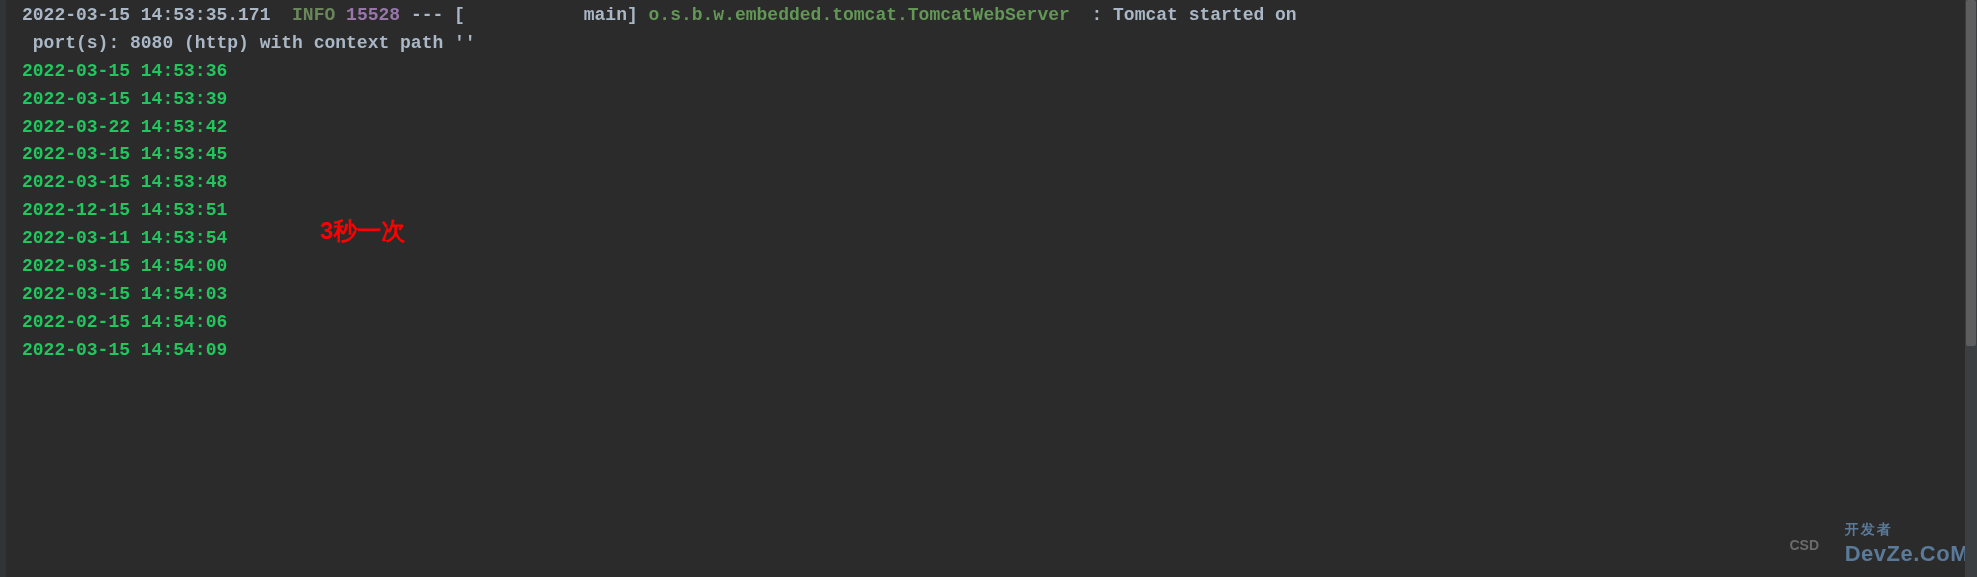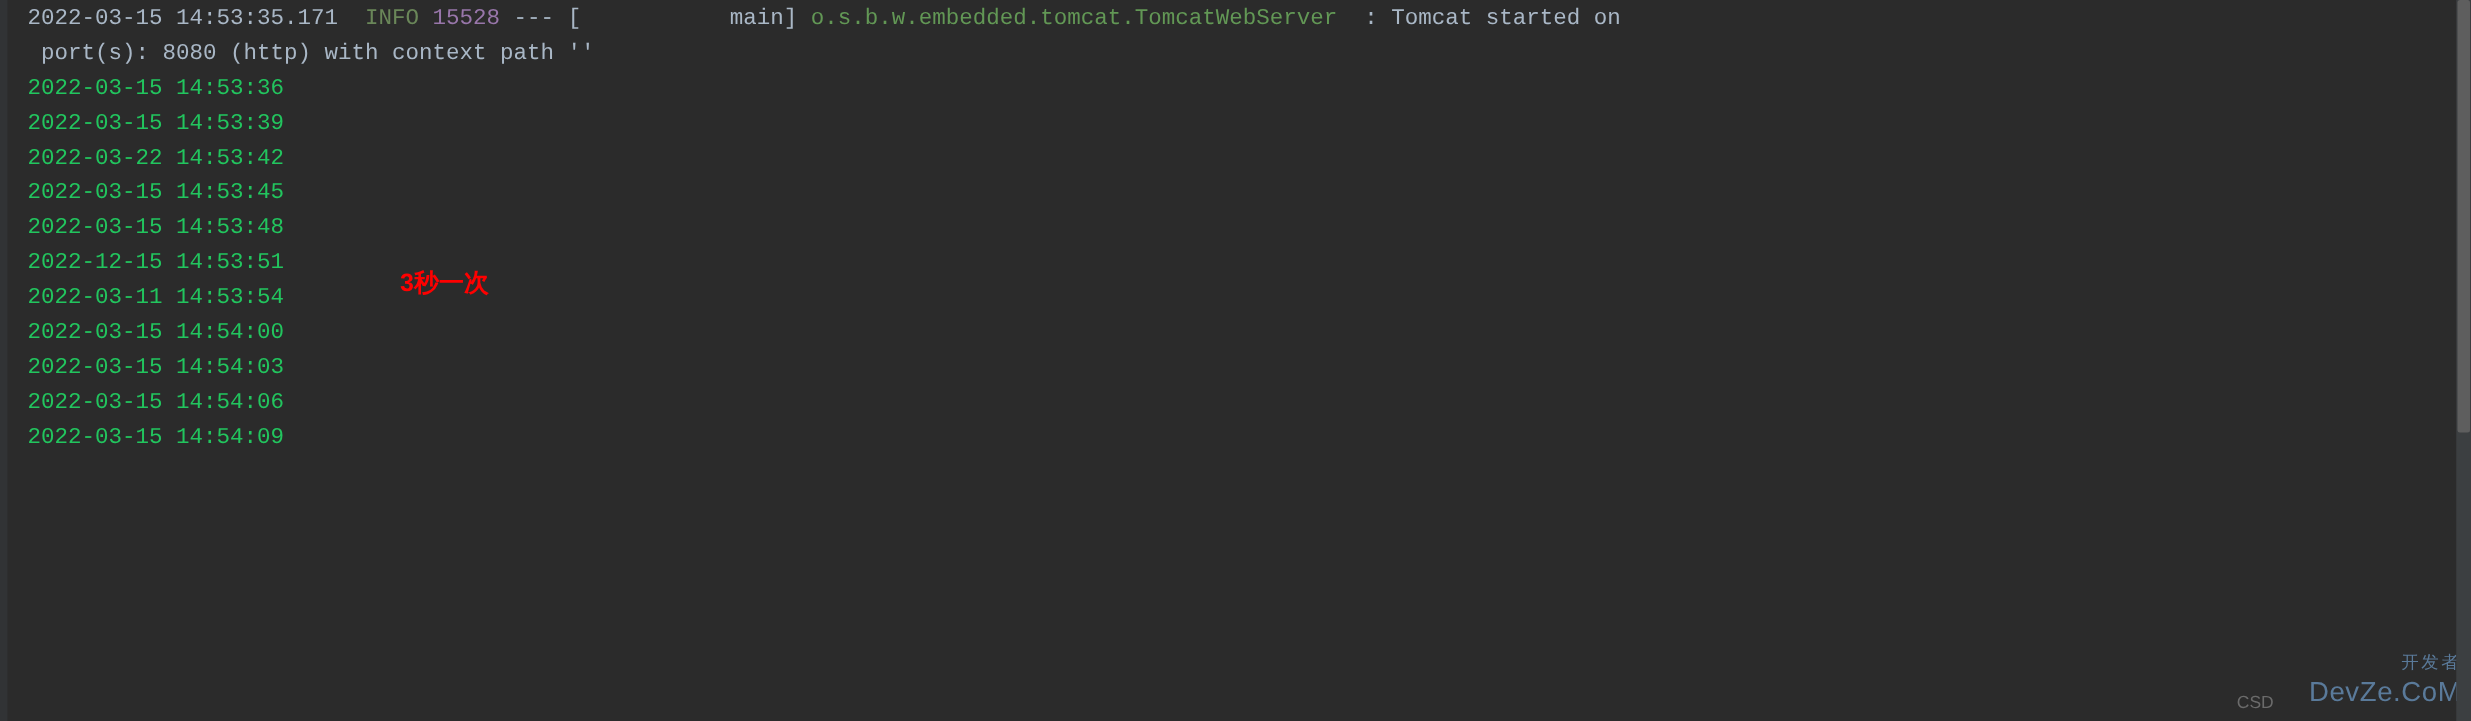--- a/index.html
+++ b/index.html
@@ -1,18 +1,19 @@
 <!DOCTYPE html>
 <html><head>
   <meta charset="utf-8">
   <style>
     * {
       margin: 0;
       padding: 0;
       box-sizing: border-box;
+      font-weight: bold;
     }
     body {
       background-color: #2b2b2b;
       font-family: 'Consolas', 'Monaco', 'Courier New', monospace;
       font-size: 18px;
       line-height: 1.55;
       color: #a9b7c6;
       width: 1977px;
       height: 577px;
       overflow: hidden;
@@ -41,43 +42,43 @@
     .message {
       color: #a9b7c6;
     }
     .simple-ts {
       color: #22c55e;
     }
     .annotation {
       position: absolute;
       color: #ff0000;
       font-weight: bold;
-      font-size: 20px;
+      font-size: 24px;
       font-family: 'Microsoft YaHei', 'SimHei', sans-serif;
       left: 320px;
       top: 212px;
     }
     .watermark1 {
       position: absolute;
       bottom: 6px;
       right: 8px;
       color: #5a7a9a;
       font-size: 22px;
       font-family: 'Arial', sans-serif;
       letter-spacing: 0.5px;
     }
     .watermark1 .top-row {
       font-size: 14px;
       letter-spacing: 2px;
-      text-align: right;
+      text-align: left;
       margin-bottom: -4px;
     }
     .watermark2 {
       position: absolute;
-      bottom: 4px;
+      bottom: 20px;
       right: 158px;
       color: #6b6b6b;
       font-size: 14px;
       font-family: 'Arial', sans-serif;
     }
     .scrollbar-track-v {
       position: absolute;
       right: 0;
       top: 0;
       width: 12px;
@@ -112,21 +113,21 @@
  port(s): 8080 (http) with context path ''</span></div>
     <div class="log-line simple-ts">2022-03-15 14:53:36</div>
     <div class="log-line simple-ts">2022-03-15 14:53:39</div>
     <div class="log-line simple-ts">2022-03-22 14:53:42</div>
     <div class="log-line simple-ts">2022-03-15 14:53:45</div>
     <div class="log-line simple-ts">2022-03-15 14:53:48</div>
     <div class="log-line simple-ts">2022-12-15 14:53:51</div>
     <div class="log-line simple-ts">2022-03-11 14:53:54</div>
     <div class="log-line simple-ts">2022-03-15 14:54:00</div>
     <div class="log-line simple-ts">2022-03-15 14:54:03</div>
-    <div class="log-line simple-ts">2022-03-15 14:54:06</div>
+    <div class="log-line simple-ts">2022-02-15 14:54:06</div>
     <div class="log-line simple-ts">2022-03-15 14:54:09</div>
   </div>
 
 <div class="annotation">3秒一次</div>
 
 <div class="watermark2">CSD</div>
 <div class="watermark1">
   <div class="top-row">开发者</div>
   <div>DevZe.CoM</div>
 </div>

